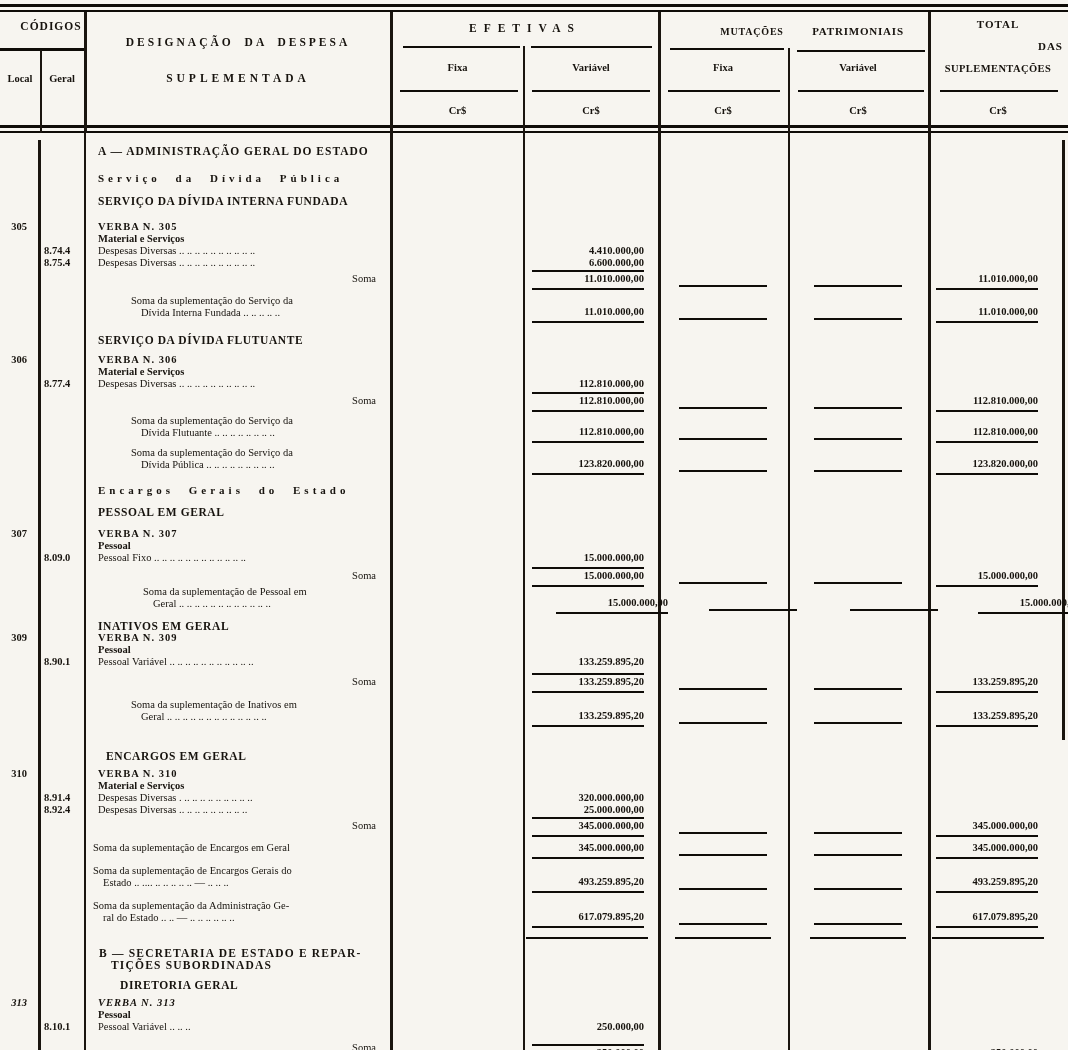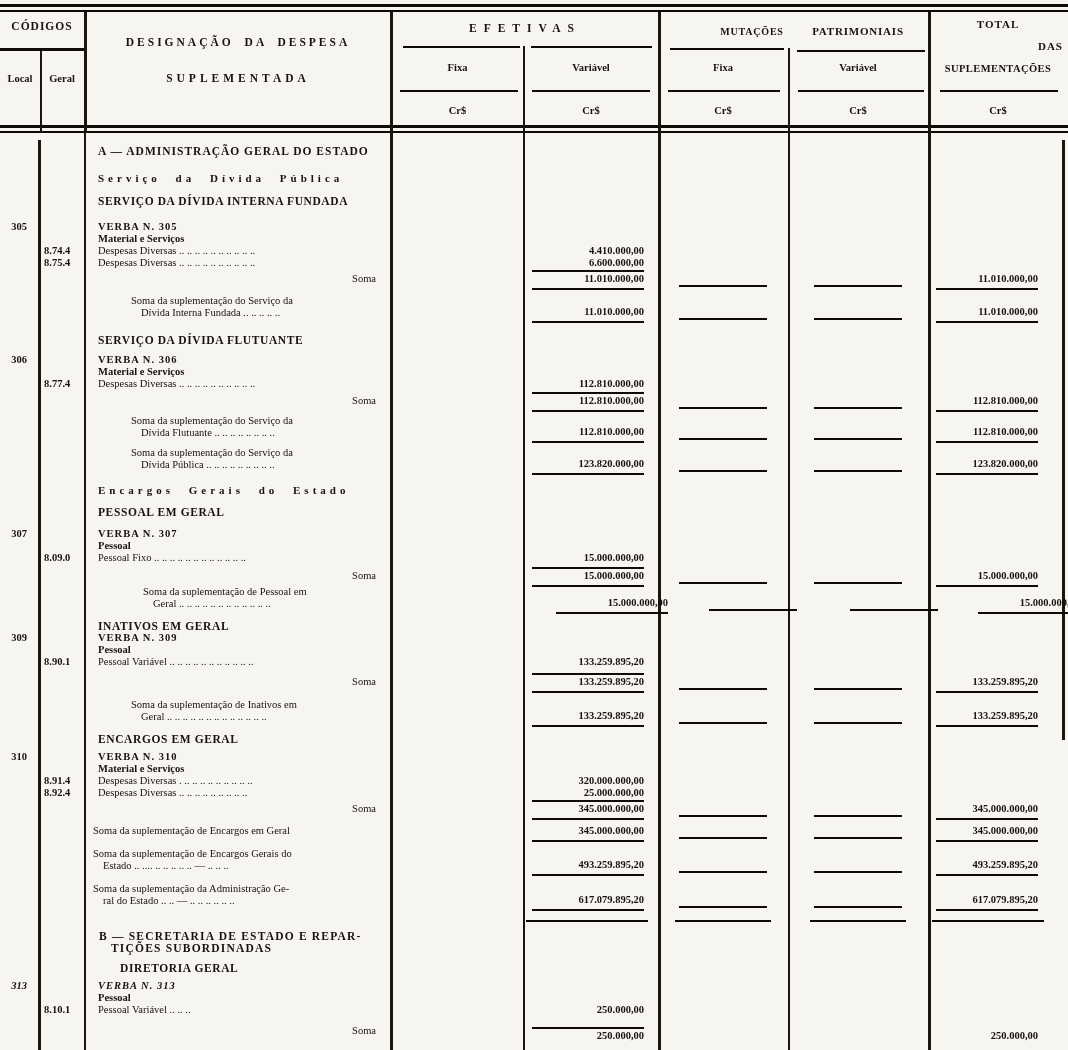--- a/index.html
+++ b/index.html
@@ -74,21 +74,21 @@
   <div class="hline" style="left:940px;width:118px;top:90px;height:2px;"></div>
 
   <div class="vline" style="left:40px;top:50px;height:83px;width:1.5px;"></div>
   <div class="vline" style="left:84px;top:12px;height:121px;width:2.5px;"></div>
   <div class="vline" style="left:390px;top:12px;height:121px;width:3px;"></div>
   <div class="vline" style="left:523px;top:46px;height:87px;width:1.5px;"></div>
   <div class="vline" style="left:658px;top:12px;height:121px;width:3px;"></div>
   <div class="vline" style="left:788px;top:48px;height:85px;width:2px;"></div>
   <div class="vline" style="left:928px;top:12px;height:121px;width:3px;"></div>
 
-  <div class="hdr-label" style="left:4px;width:76px;top:20px;font-size:11.5px;letter-spacing:1px;">CÓDIGOS</div>
+  <div class="hdr-label" style="left:13px;width:76px;top:20px;font-size:11.5px;letter-spacing:1px;">CÓDIGOS</div>
   <div class="hdr-label" style="left:0;width:40px;top:72px;font-size:10.5px;">Local</div>
   <div class="hdr-label" style="left:40px;width:44px;top:72px;font-size:10.5px;">Geral</div>
   <div class="hdr-label" style="left:86px;width:304px;top:36px;font-size:11.5px;letter-spacing:3px;word-spacing:5px;">DESIGNAÇÃO DA DESPESA</div>
   <div class="hdr-label" style="left:86px;width:304px;top:72px;font-size:11.5px;letter-spacing:4px;">SUPLEMENTADA</div>
   <div class="hdr-label" style="left:392px;width:266px;top:22px;font-size:11.5px;letter-spacing:7px;">EFETIVAS</div>
   <div class="hdr-label" style="left:392px;width:131px;top:61px;font-size:10.5px;">Fixa</div>
   <div class="hdr-label" style="left:524px;width:134px;top:61px;font-size:10.5px;">Variável</div>
   <div class="hdr-label" style="left:392px;width:131px;top:104px;font-size:10.5px;">Cr$</div>
   <div class="hdr-label" style="left:524px;width:134px;top:104px;font-size:10.5px;">Cr$</div>
   <div class="hdr-label" style="left:687px;width:130px;top:25px;font-size:10px;letter-spacing:.8px;">MUTAÇÕES</div>
@@ -395,21 +395,21 @@
       <div class="row r-soma2 ind-lg" style="margin-top: 7px;">
         <div class="c-local"></div>
         <div class="c-geral"></div>
         <div class="c-desc"><span class="l1">Soma da suplementação de Inativos  em</span><span class="l2">Geral .. .. .. .. .. .. .. .. .. .. .. .. ..</span></div>
         <div class="c-fix"></div>
         <div class="c-var"><span class="value rl">133.259.895,20</span></div>
         <div class="c-mut"><span class="dash"></span></div>
         <div class="c-pat"><span class="dash"></span></div>
         <div class="c-tot"><span class="value rl">133.259.895,20</span></div>
       </div>
-      <div class="row r-subhead" style="margin-top: 6px;">
+      <div class="row r-subhead" style="margin-top: 23px; padding-left: 8px;">
         <div class="c-local"></div>
         <div class="c-geral"></div>
         <div class="c-desc"><span class="l1">ENCARGOS EM GERAL</span></div>
         <div class="c-fix"></div>
         <div class="c-var"></div>
         <div class="c-mut"></div>
         <div class="c-pat"></div>
         <div class="c-tot"></div>
       </div>
       <div class="row r-verba" style="margin-top: 6px;">

